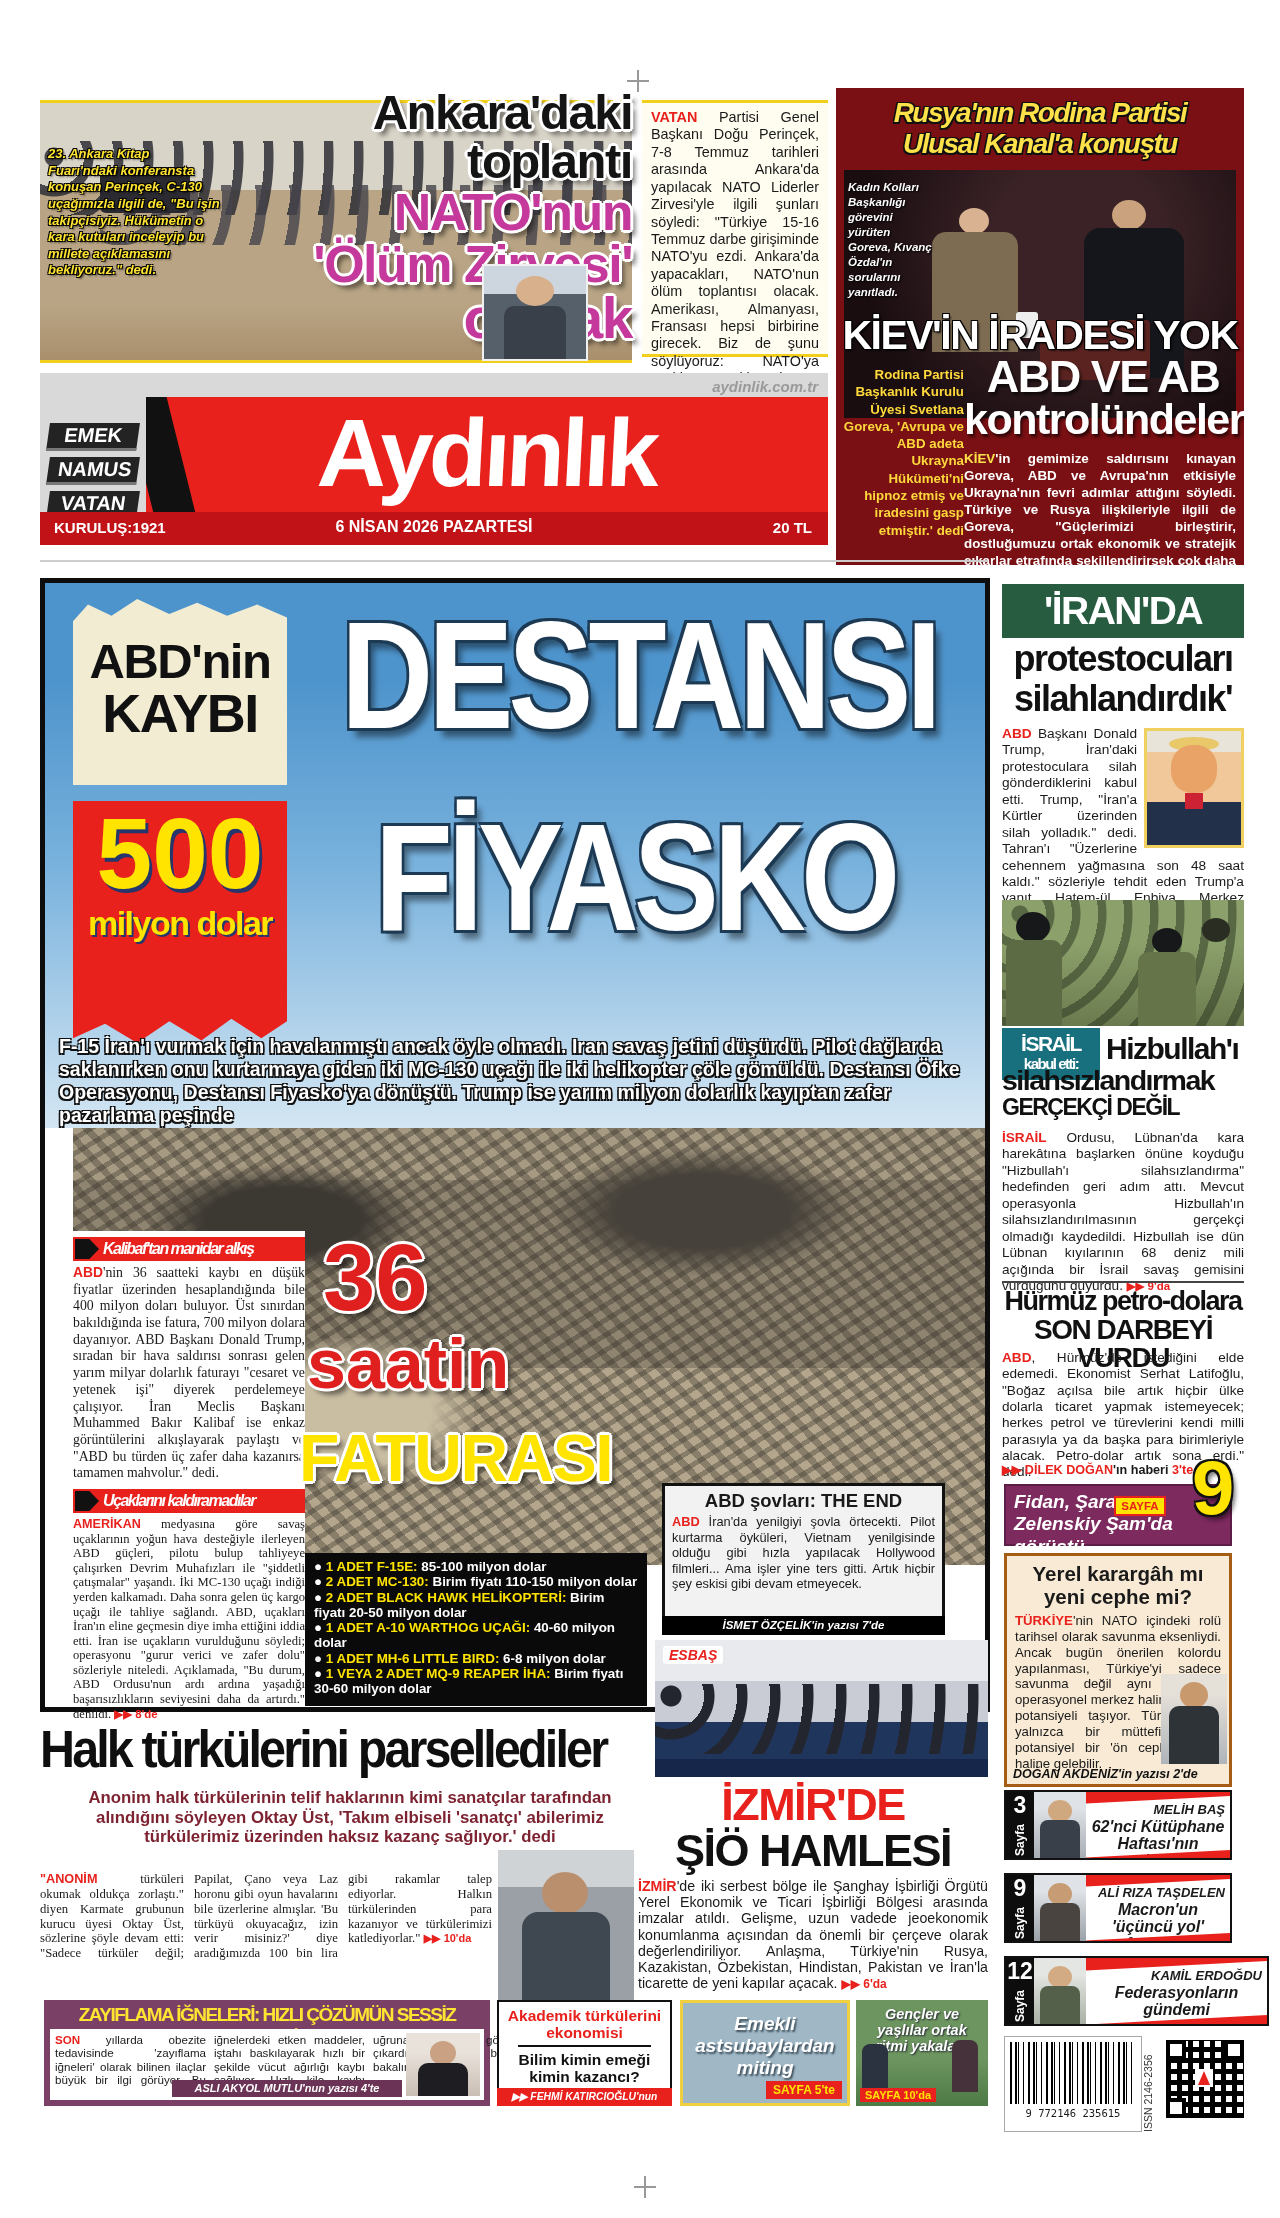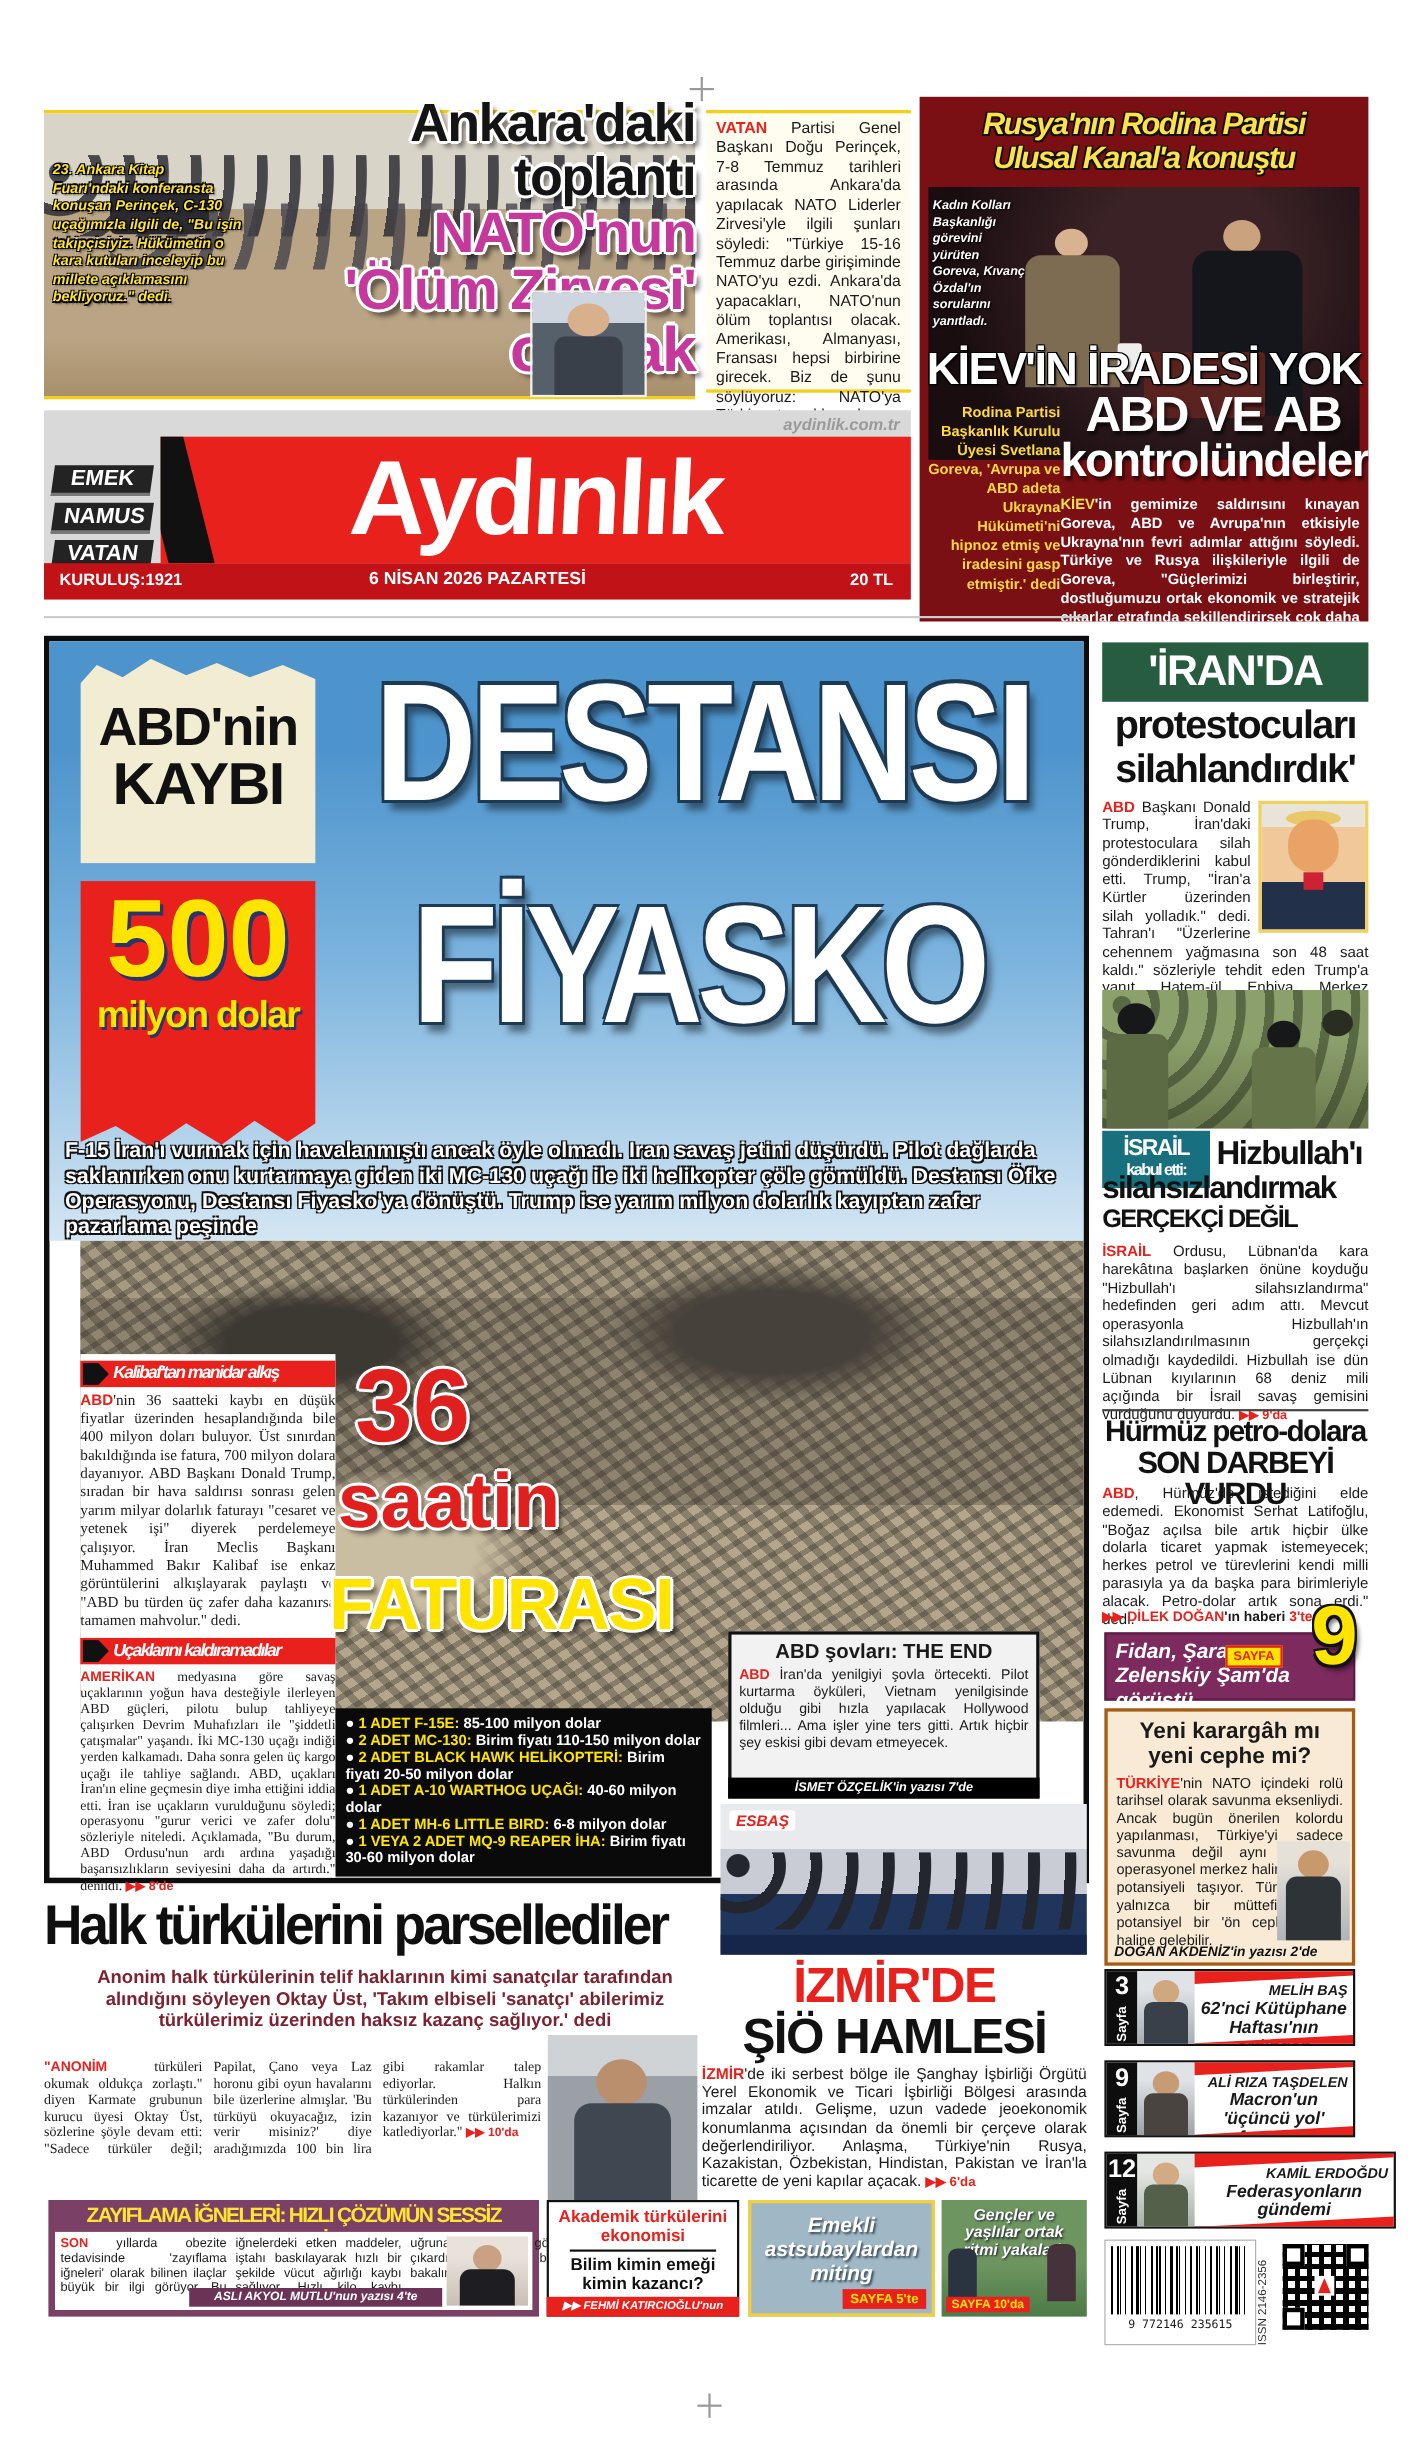--- a/index.html
+++ b/index.html
@@ -266,21 +266,21 @@
 
   <div class="abs" style="left:1004px;top:1484px;width:228px;height:62px;background:#7d2a5f;border:2px solid #5c1d46;box-sizing:border-box;">
     <div class="b ital" style="color:#fff;font-size:19px;padding:6px 0 0 8px;line-height:1.1;">Fidan, Şara ve</div>
     <div class="b ital" style="color:#fff;font-size:19px;padding-left:8px;line-height:1.2;">Zelenskiy Şam'da görüştü</div>
     <div class="abs b ctr" style="right:64px;top:10px;width:48px;height:16px;background:#ffe400;border:2px solid #e8211d;color:#e8211d;font-size:11.5px;line-height:16px;">SAYFA</div>
   </div>
   <div class="abs b" style="left:1192px;top:1444px;font-size:76px;color:#ffe400;z-index:7;text-shadow:-2px -2px 0 #111,2px -2px 0 #111,-2px 2px 0 #111,2px 2px 0 #111,4px 5px 4px rgba(0,0,0,.5);">9</div>
 
   <div class="abs" style="left:1004px;top:1553px;width:228px;height:234px;background:#f8ead4;border:3px solid #a55d15;box-sizing:border-box;">
     <div class="ctr b" style="font-size:20.5px;line-height:1.1;margin-top:7px;">
-      <div>Yeni karargâh mı</div>
+      <div>Yerel karargâh mı</div>
       <div>yeni cephe mi?</div>
     </div>
     <div class="just" style="font-size:13.2px;line-height:1.2;padding:5px 8px 0;">
       <span class="b red">TÜRKİYE</span><span>'nin NATO içindeki rolü tarihsel olarak savunma eksenliydi. Ancak bugün önerilen kolordu yapılanması, Türkiye'yi sadece savunma değil aynı zamanda operasyonel merkez haline getirme potansiyeli taşıyor. Türkiye artık yalnızca bir müttefik değil, potansiyel bir 'ön cephe ülkesi' haline gelebilir.</span>
     </div>
     <div class="abs" style="right:2px;bottom:20px;width:66px;height:90px;background:linear-gradient(#e5e0d8 0 22%,#aeb4ba 100%);overflow:hidden;">
       <div class="abs" style="left:19px;top:8px;width:28px;height:26px;border-radius:50%;background:#c9996e;"></div>
       <div class="abs" style="left:8px;top:32px;width:50px;height:58px;border-radius:10px 10px 0 0;background:#2e3338;"></div>
     </div>
     <div class="abs b ital" style="left:6px;bottom:3px;font-size:12.5px;color:#111;">DOĞAN AKDENİZ'in yazısı 2'de</div>

